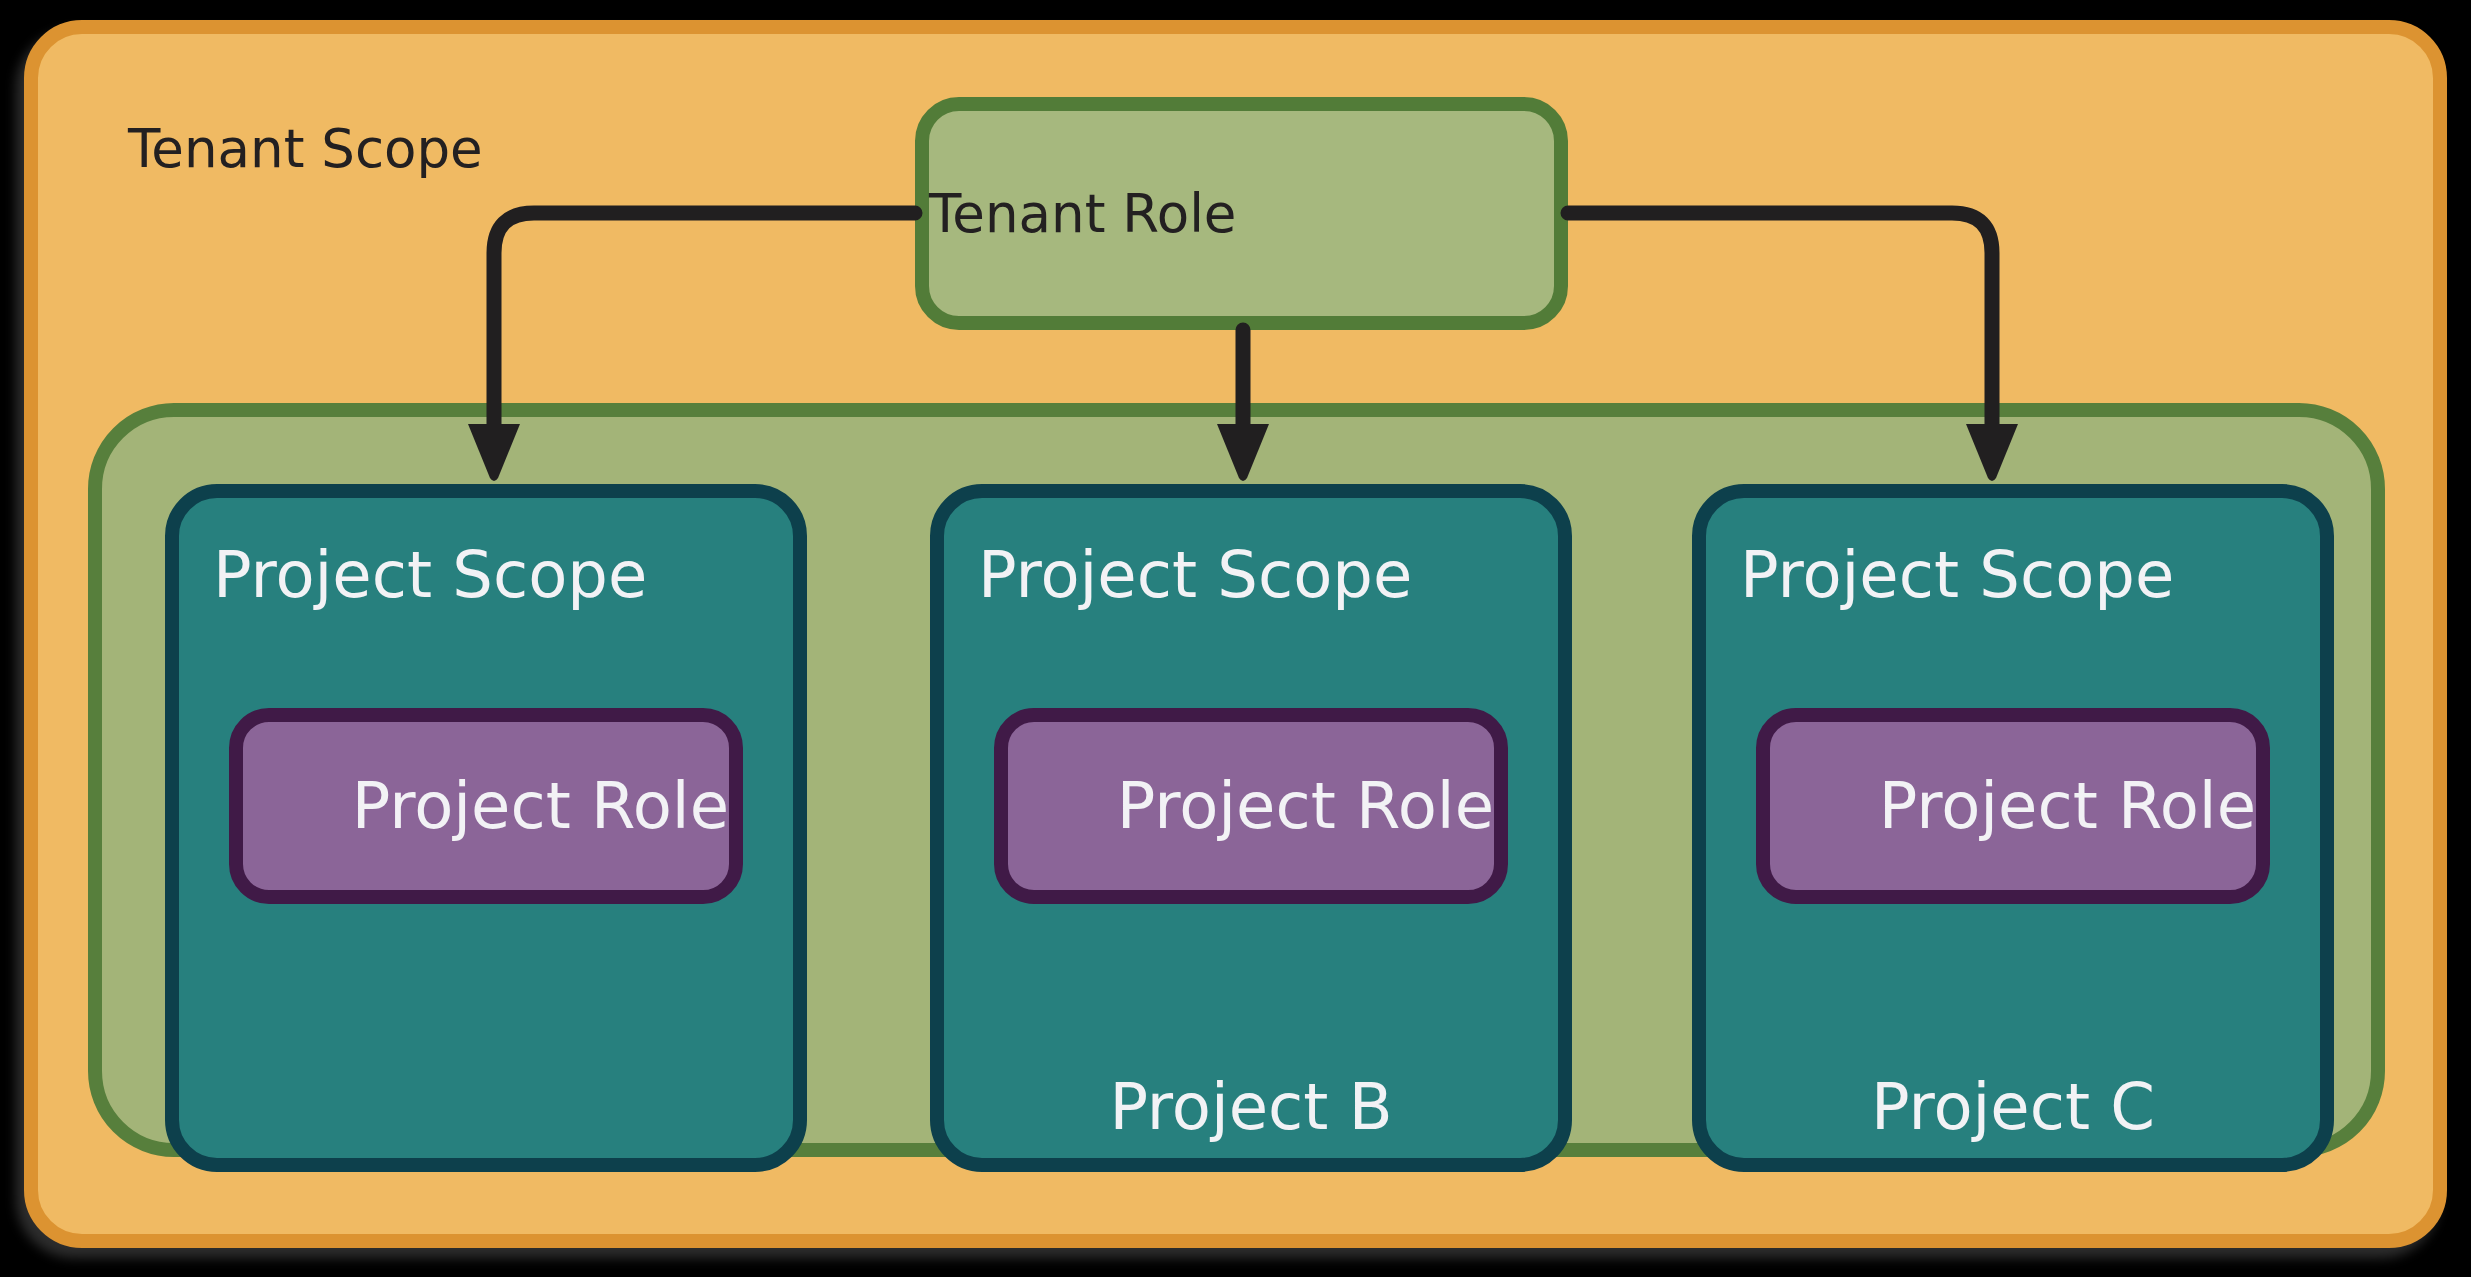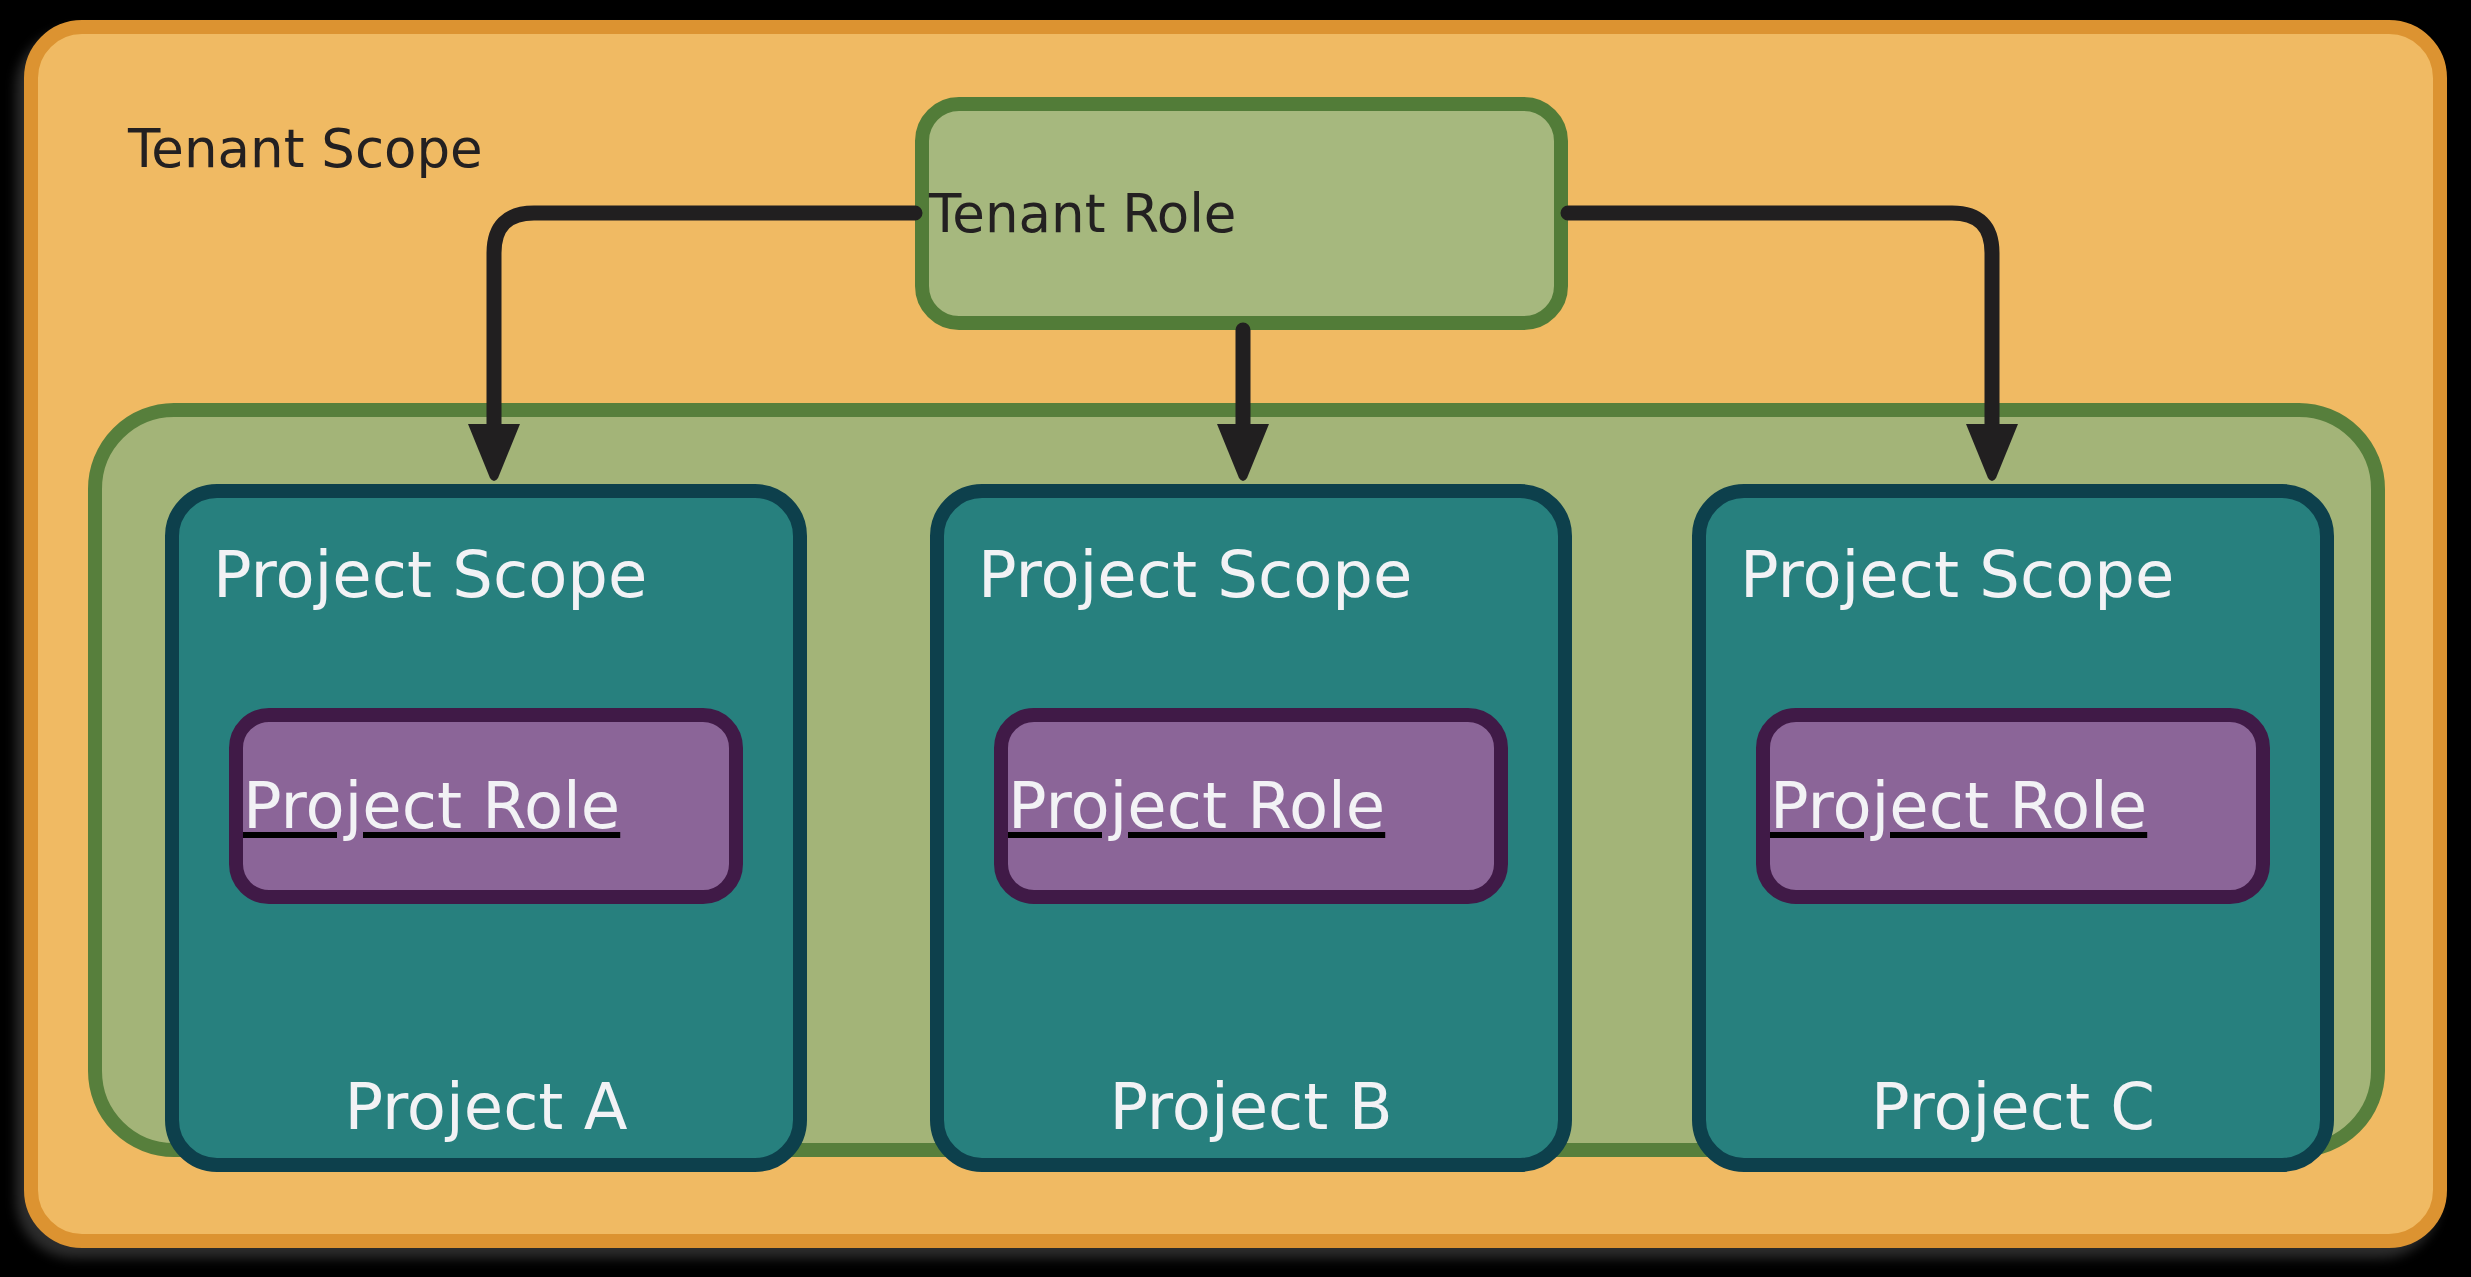--- a/index.html
+++ b/index.html
@@ -63,21 +63,21 @@
   .project-scope-label{
     position:absolute;left:34px;top:40px;
     font-size:64px;font-weight:500;color:var(--light-text);
   }
   .project-role{
     position:absolute;left:50%;transform:translateX(-50%);top:210px;
     width:514px;height:196px;box-sizing:border-box;
     background:var(--purple-fill);
     border:14px solid var(--purple-border);
     border-radius:40px;
-    display:flex;align-items:center;justify-content:flex-start;text-decoration:underline;
+    display:flex;align-items:center;justify-content:flex-end;
   }
   .project-role-label{
     font-size:64px;font-weight:500;color:var(--light-text);
   }
   .project-name-label{
     position:absolute;left:0;right:0;bottom:14px;text-align:center;
     font-size:64px;font-weight:500;color:var(--light-text);
   }
   .arrow-layer{
     position:absolute;left:0;top:0;width:2471px;height:1277px;
@@ -96,21 +96,20 @@
   <span class="tenant-role-label">Tenant Role</span>
 </div>
 
 <div class="project-container">
 
   <div class="project-box a">
     <span class="project-scope-label">Project Scope</span>
     <div class="project-role">
       <span class="project-role-label">Project Role</span>
     </div>
-    <span class="project-name-label">Project A</span>
   </div>
 
   <div class="project-box b">
     <span class="project-scope-label">Project Scope</span>
     <div class="project-role">
       <span class="project-role-label">Project Role</span>
     </div>
     <span class="project-name-label">Project B</span>
   </div>
 

